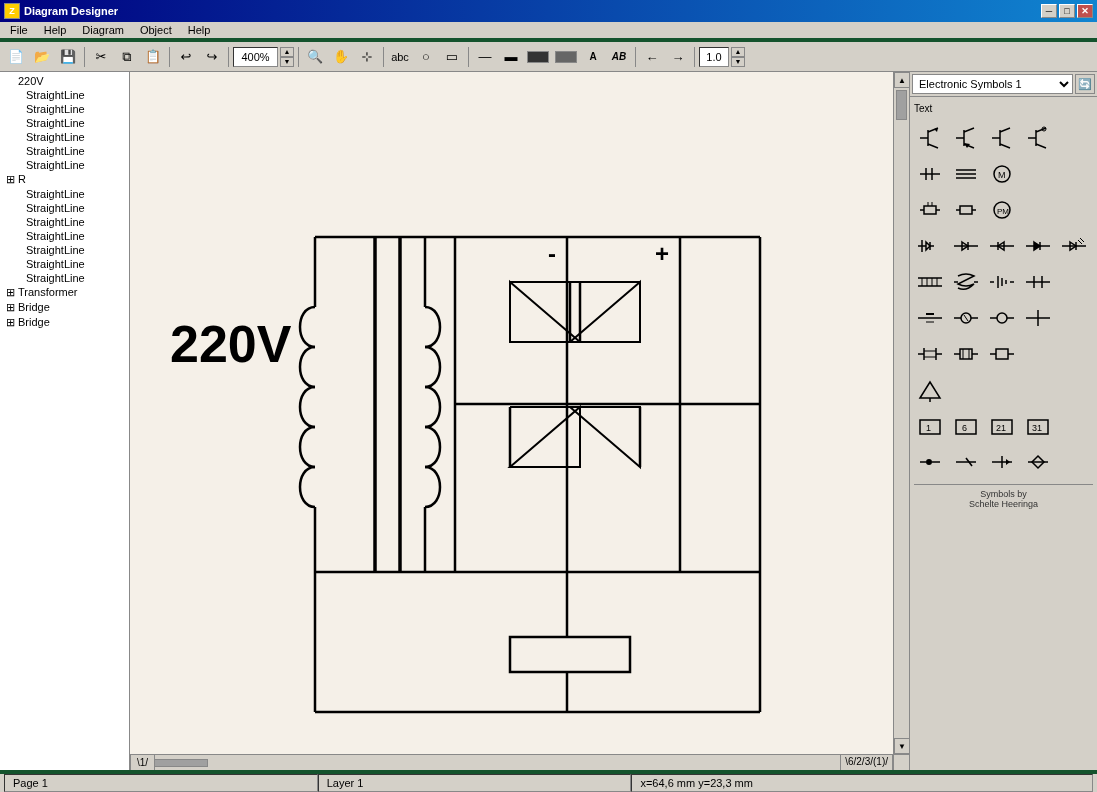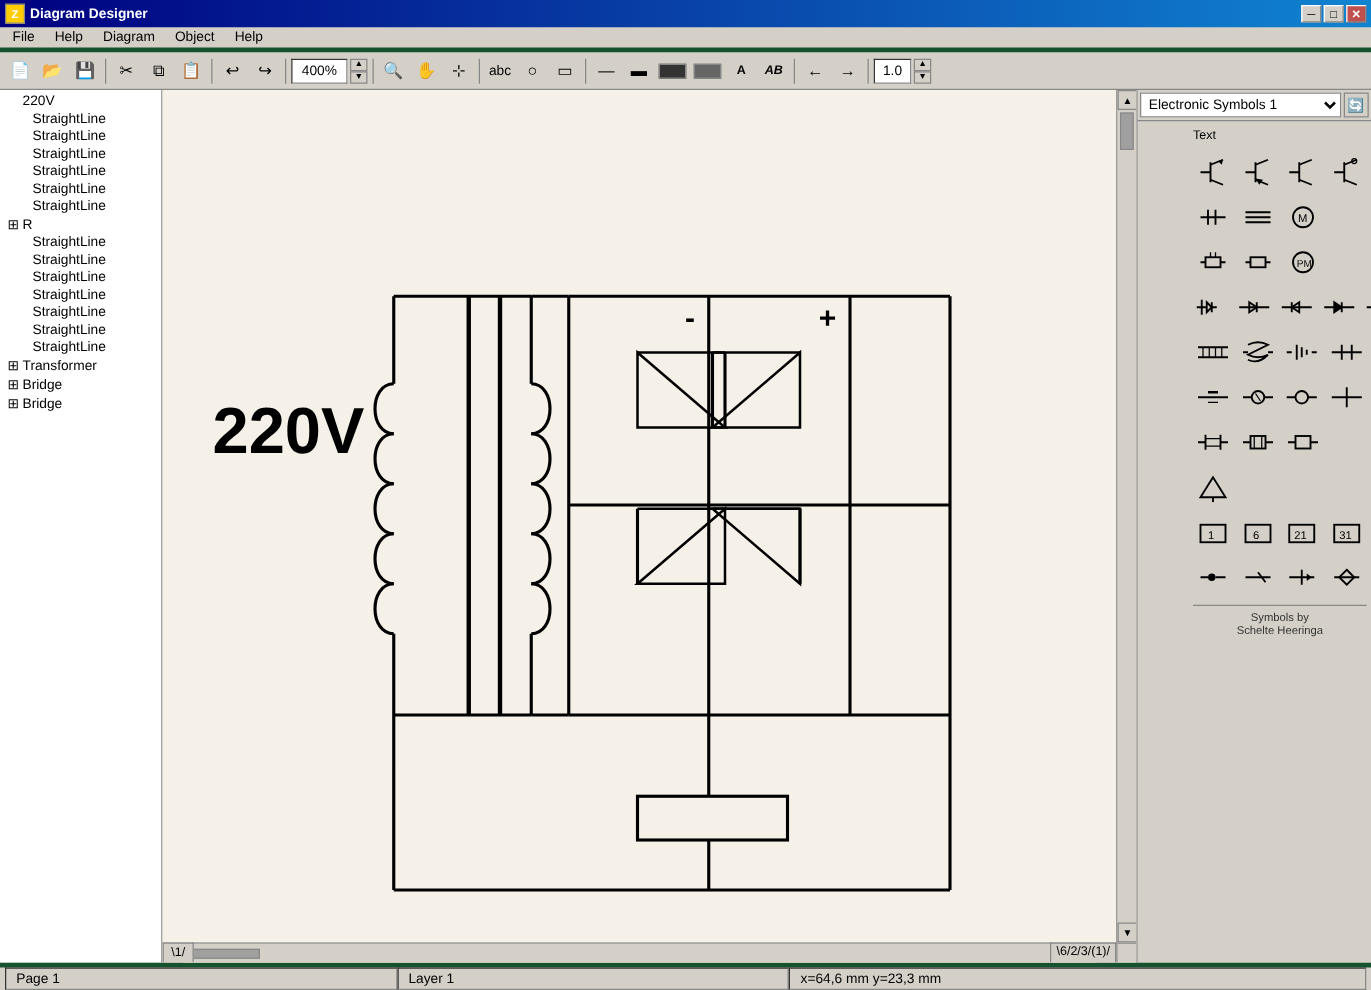--- a/index.html
+++ b/index.html
@@ -126,21 +126,20 @@
       font-size: 11px; padding: 0 2px;
     }
     .symbols-refresh { width: 20px; height: 20px; background: #d4d0c8; border: 1px solid #888; display: flex; align-items: center; justify-content: center; cursor: pointer; font-size: 11px; }
     .symbols-grid {
       flex: 1;
       overflow-y: auto;
       padding: 4px;
       display: flex;
       flex-direction: column;
       gap: 8px;
-      margin-left: 40px;
     }
     .symbols-row {
       display: flex;
       gap: 4px;
       align-items: center;
       min-height: 24px;
     }
     .symbol-item {
       width: 32px; height: 28px;
       display: flex; align-items: center; justify-content: center;

